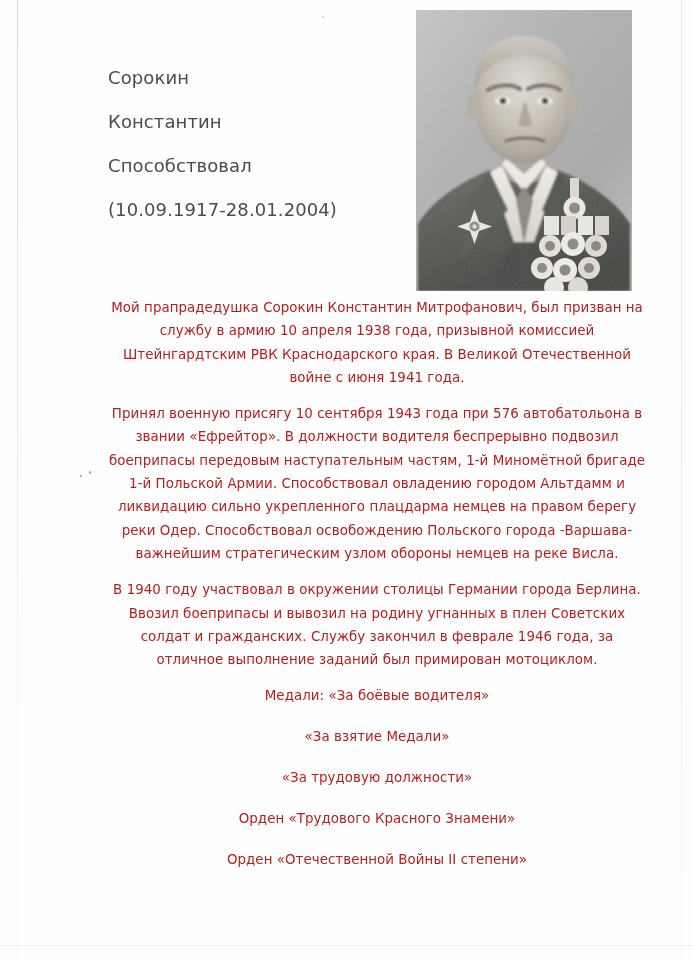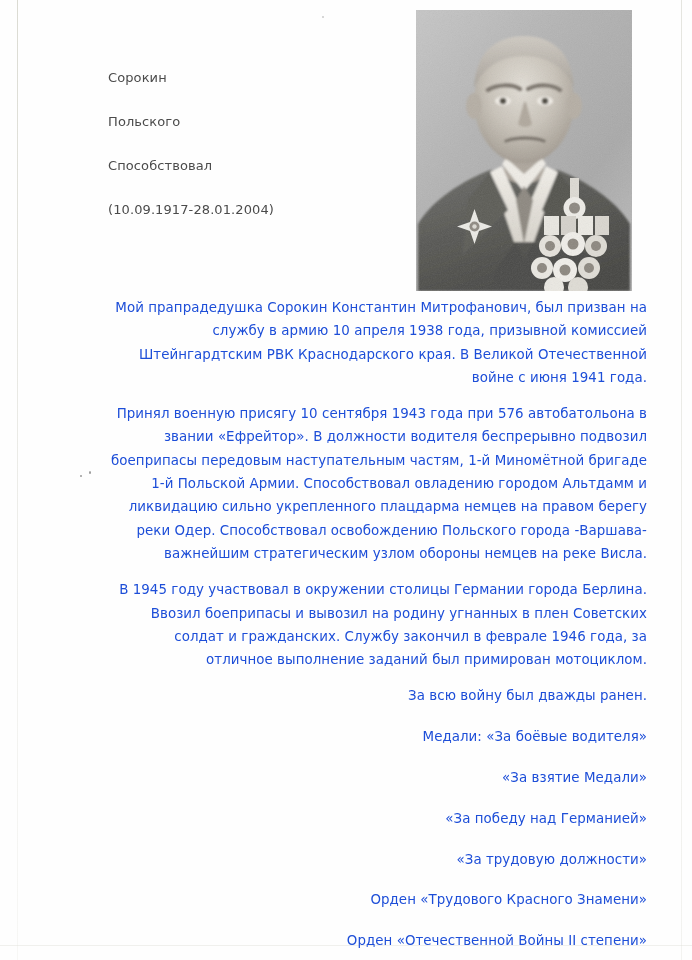--- a/index.html
+++ b/index.html
@@ -56,41 +56,41 @@
   #photo svg { display: block; width: 100%; height: 100%; }
 
   
   #title-block {
     position: absolute;
     left: 108px;
     top: 56px;
     width: 300px;
   }
   #title-block .tline {
-    font-size: 13px;
+    font-size: 18px;
     line-height: 44px;
     color: #4b4b4b;
     font-weight: 400;
     letter-spacing: 0.1px;
     white-space: nowrap;
   }
 
   
   #body-text {
     position: absolute;
     left: 107px;
     top: 296px;
     width: 540px;
   }
   #body-text p {
     margin: 0 0 13px 0;
     font-size: 13.4px;
     line-height: 23.3px;
-    color: #1d4ed8;
-    text-align: right;
+    color: #b91c1c;
+    text-align: center;
     letter-spacing: 0.05px;
   }
   #body-text p.single {
     margin-bottom: 17.5px;
   }
 </style>
 </head>
 <body>
 
 <div id="page">
@@ -220,33 +220,31 @@
       </g>
 
       <rect x="0" y="0" width="216" height="281" filter="url(#grain)" opacity="0.85"></rect>
 
       <rect x="0" y="0" width="216" height="281" fill="none" stroke="#ffffff" stroke-opacity="0.05" stroke-width="0"></rect>
     </svg>
   </div>
 
   <div id="title-block">
     <div class="tline">Сорокин</div>
-    <div class="tline">Польского</div>
+    <div class="tline">Константин</div>
     <div class="tline">Способствовал</div>
     <div class="tline">(10.09.1917-28.01.2004)</div>
   </div>
 
   <div id="body-text">
     <p>Мой прапрадедушка Сорокин Константин Митрофанович, был призван на службу в армию 10 апреля  1938 года, призывной комиссией Штейнгардтским РВК Краснодарского края. В Великой Отечественной войне с июня 1941 года.</p>
     <p>Принял военную присягу 10 сентября 1943 года при 576 автобатольона в звании «Ефрейтор». В должности водителя беспрерывно подвозил боеприпасы передовым наступательным частям, 1-й Миномётной бригаде 1-й Польской Армии. Способствовал овладению городом Альтдамм и ликвидацию сильно укрепленного плацдарма немцев на правом берегу реки Одер. Способствовал освобождению Польского города -Варшава- важнейшим стратегическим узлом обороны немцев на реке Висла.</p>
-    <p>В 1945 году участвовал в окружении столицы Германии города Берлина. Ввозил боеприпасы и вывозил на родину угнанных в плен Советских солдат и гражданских. Службу закончил в феврале 1946 года, за отличное выполнение заданий был примирован мотоциклом.</p>
-
-    <p class="single">За всю войну был дважды ранен.</p>
+    <p>В 1940 году участвовал в окружении столицы Германии города Берлина. Ввозил боеприпасы и вывозил на родину угнанных в плен Советских солдат и гражданских. Службу закончил в феврале 1946 года, за отличное выполнение заданий был примирован мотоциклом.</p>
+
     <p class="single">Медали: «За боёвые водителя»</p>
     <p class="single">«За взятие Медали»</p>
-    <p class="single">«За победу над Германией»</p>
     <p class="single">«За трудовую должности»</p>
     <p class="single">Орден «Трудового Красного Знамени»</p>
     <p class="single">Орден «Отечественной Войны II степени»</p>
 
   </div>
 
 </div>
 
 </body></html>

